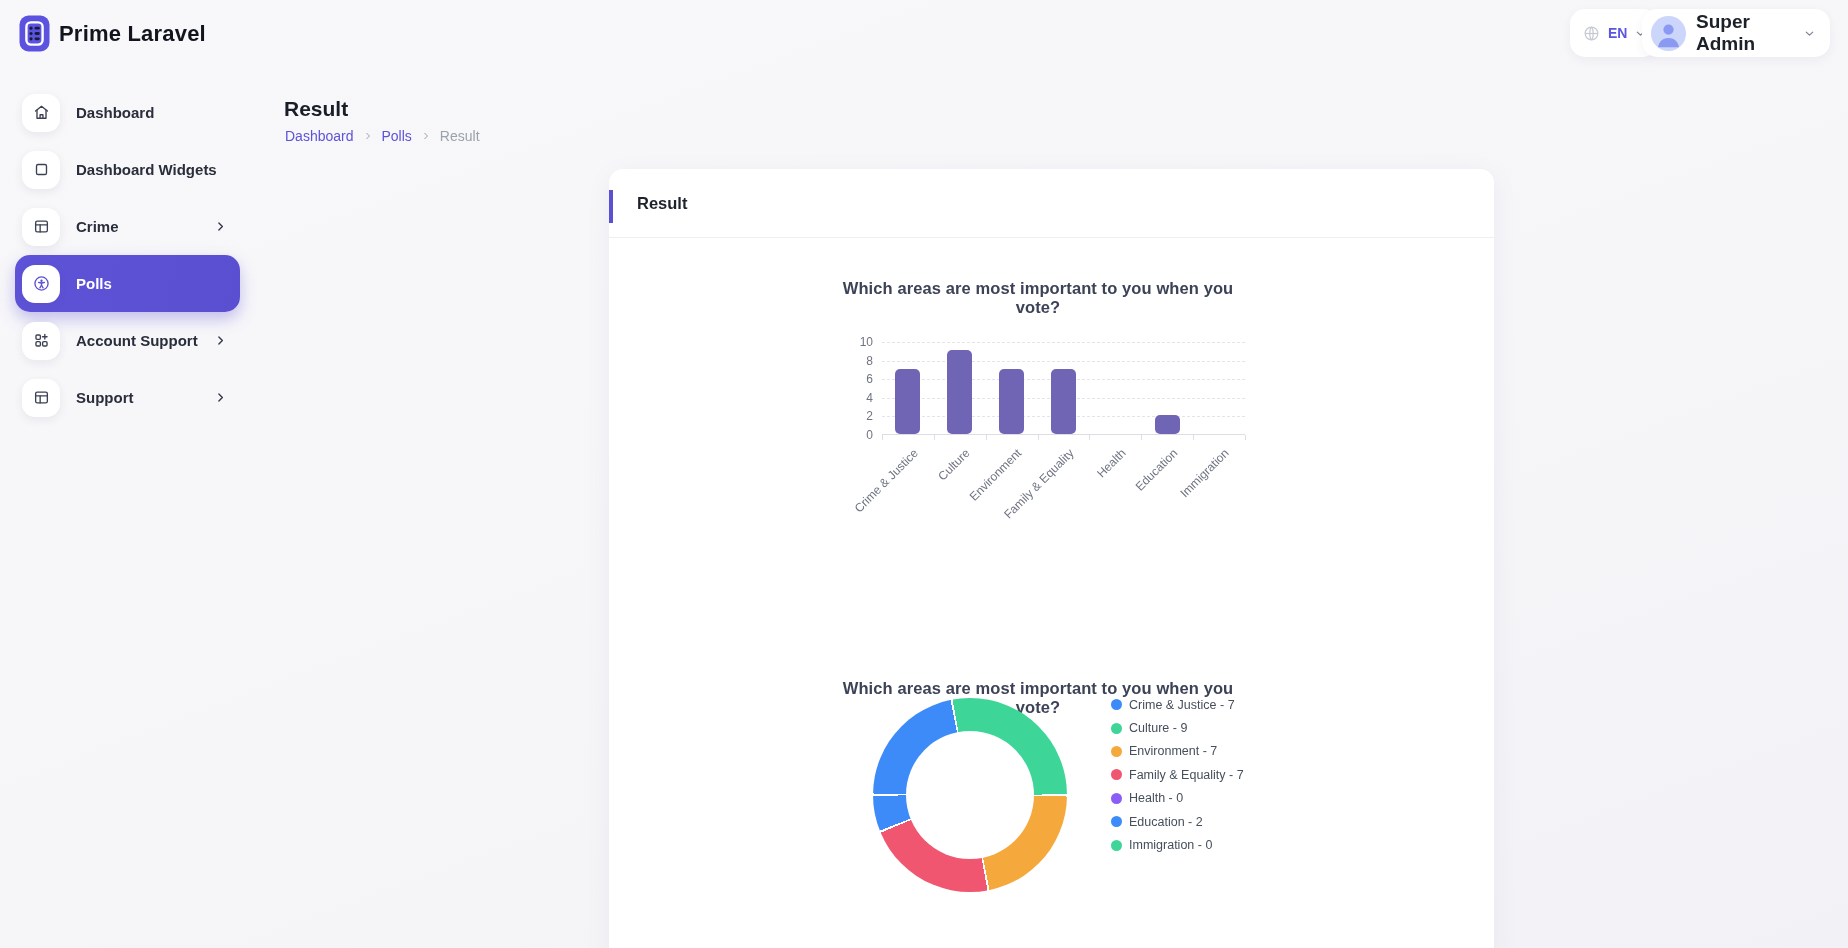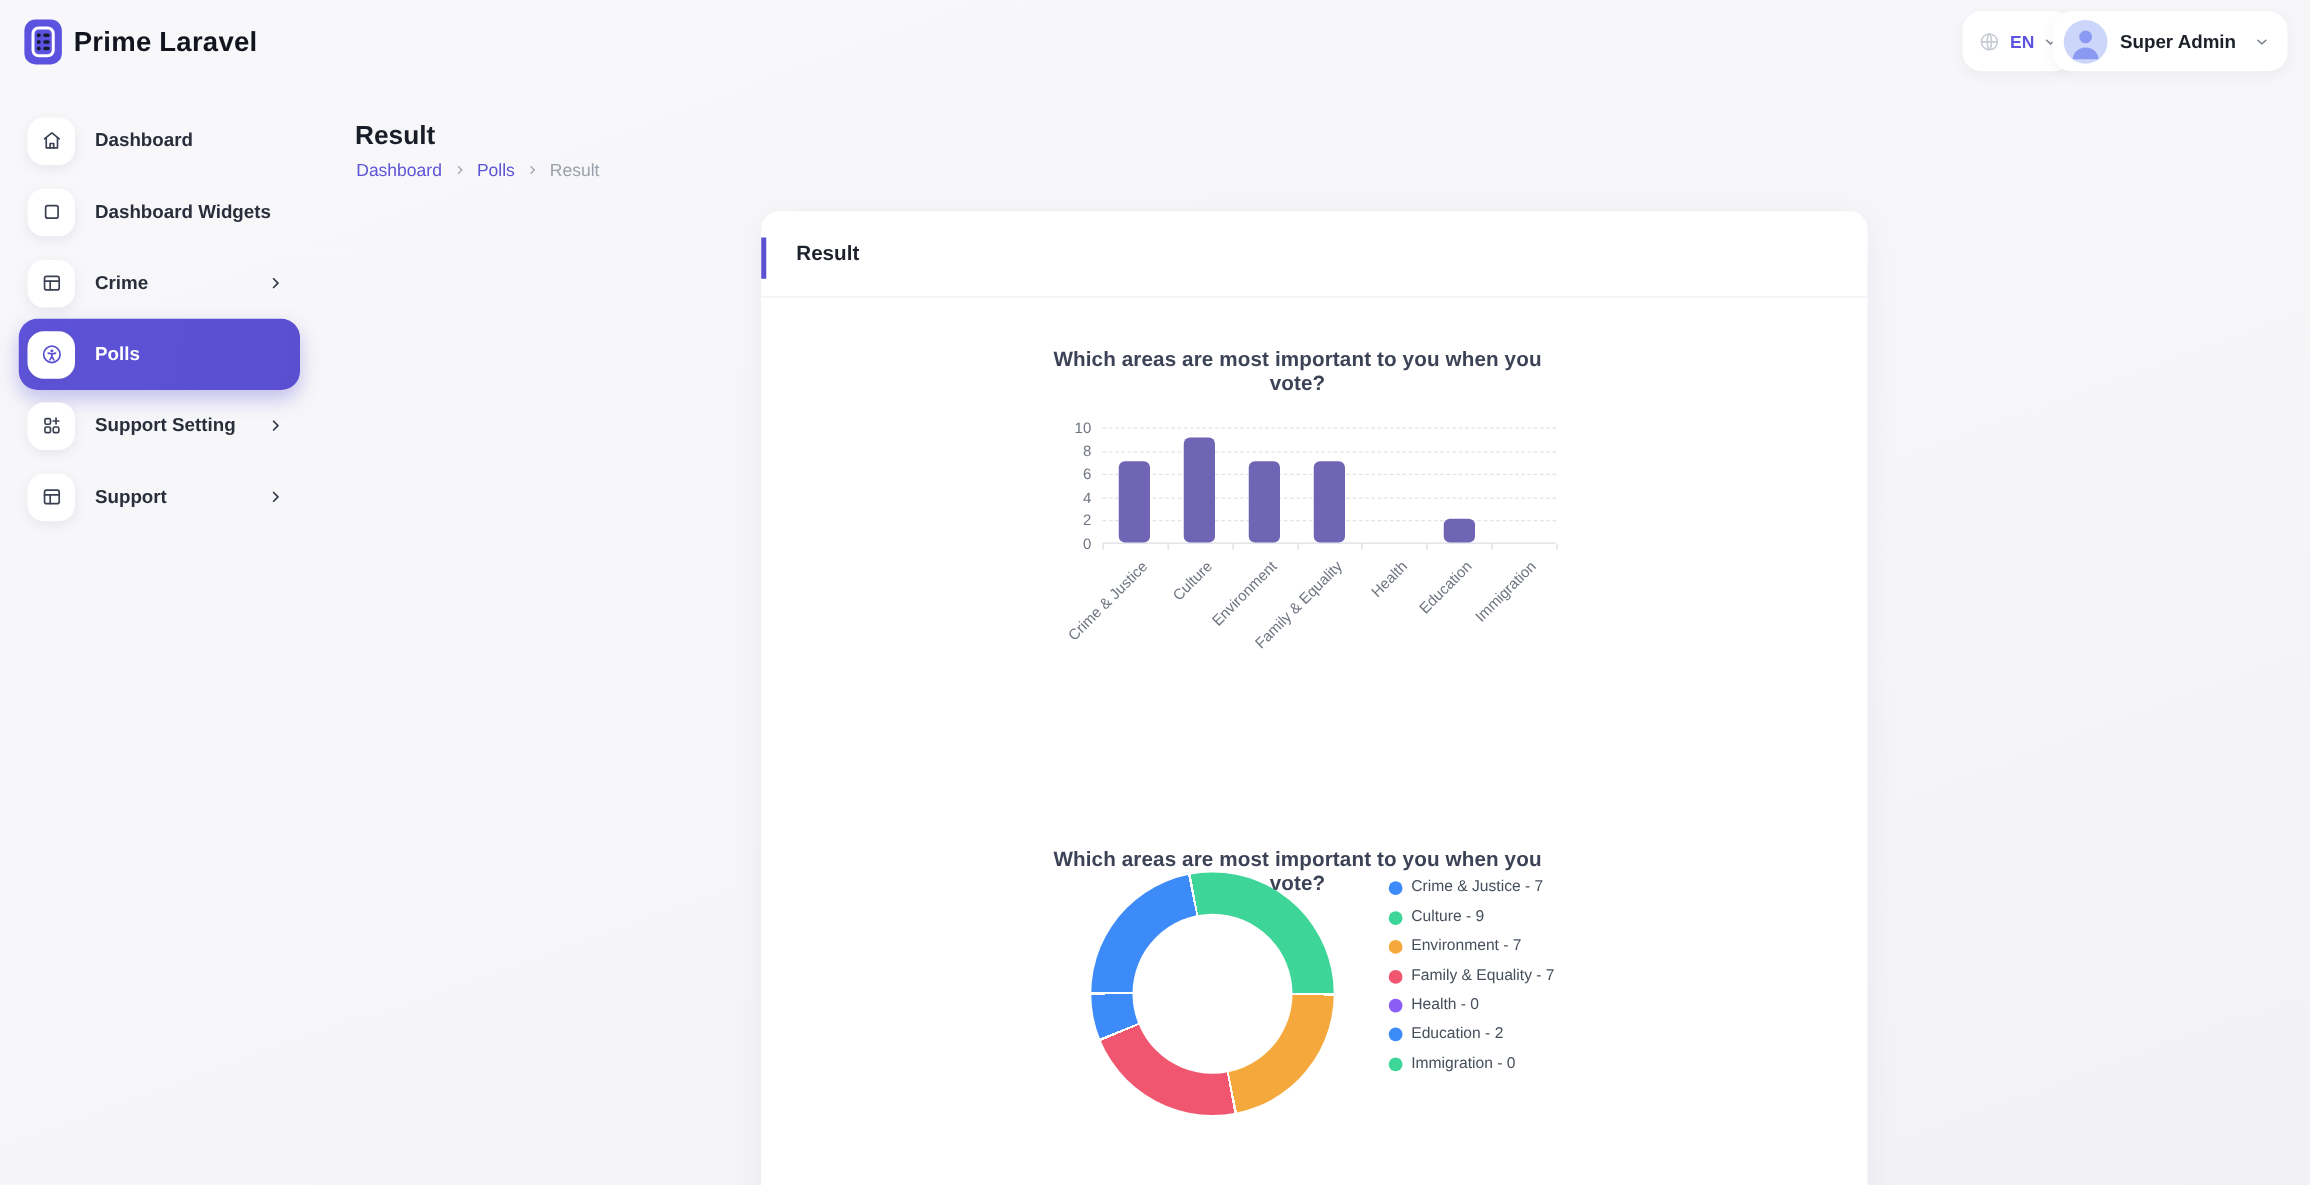--- a/index.html
+++ b/index.html
@@ -17,21 +17,21 @@
 
   .pill { position:absolute; top:9px; height:48px; background:#fff; border-radius:15px;
           box-shadow:0 3px 10px rgba(60,60,100,.06); display:flex; align-items:center; cursor:pointer; }
   .pill-lang { left:1570px; width:88px; padding:0 12px; gap:7px; }
   .globe svg { width:19px; height:19px; stroke:#c6cad3; stroke-width:1.6; fill:none; }
   .lang-code { font-size:14px; font-weight:700; color:#5d55e0; }
   .chev-down svg { width:13px; height:13px; stroke:#7c838e; stroke-width:2.2; fill:none; stroke-linecap:round; stroke-linejoin:round; }
   .pill-user { left:1642px; width:188px; padding:0 14px 0 9px; gap:10px; }
   .avatar { width:35px; height:35px; border-radius:50%; background:#ccd5fa; overflow:hidden; flex:none; }
   .avatar svg { width:35px; height:35px; }
-  .user-name { font-size:15px; font-weight:700; color:#1c2029; flex:1; }
+  .user-name { font-size:19px; font-weight:700; color:#1c2029; flex:1; }
 
   
   .sidebar { position:absolute; left:0; top:84px; width:256px; }
   .nav-row { height:57px; margin:0 16px 0 15px; padding-left:7px; display:flex; align-items:center; cursor:pointer; border-radius:15px; }
   .nav-icon { width:38px; height:38px; border-radius:13px; background:#fff; box-shadow:0 3px 9px rgba(70,70,110,.09);
               display:flex; align-items:center; justify-content:center; flex:none; }
   .nav-icon svg { width:19px; height:19px; fill:none; stroke:#3b4152; stroke-width:1.7; stroke-linecap:round; stroke-linejoin:round; }
   .nav-label { margin-left:16px; font-size:15px; font-weight:600; color:#2a2e3b; }
   .nav-chev { margin-left:auto; margin-right:13px; }
   .nav-chev svg { width:13px; height:13px; fill:none; stroke:#343a4a; stroke-width:2.5; stroke-linecap:round; stroke-linejoin:round; }
@@ -63,21 +63,21 @@
   .xtick { position:absolute; top:93px; width:1px; height:5px; background:#dcdee3; }
   .xlab-anchor { position:absolute; top:104px; width:0; }
   .xlab-anchor span { position:absolute; right:-3px; top:0; white-space:nowrap; font-size:12px; color:#6e7480;
                       transform:rotate(-45deg); transform-origin:100% 0; }
 
   .donut-title-block { position:absolute; left:229px; top:500px; width:400px; }
   .donut { position:absolute; left:264px; top:529px; width:194px; height:194px; border-radius:50%; cursor:pointer; }
   .donut::after { content:""; position:absolute; inset:33px; background:#fff; border-radius:50%; }
 
   .legend { position:absolute; left:502px; top:524px; }
-  .legend-row { display:flex; align-items:flex-end; height:23.4px; cursor:pointer; }
+  .legend-row { display:flex; align-items:center; height:23.4px; cursor:pointer; }
   .legend-dot { width:11px; height:11px; border-radius:50%; margin-right:7px; flex:none; }
   .legend-text { font-size:12.5px; color:#464f5b; }
 </style>
 </head>
 <body>
 
 <header>
   <div class="brand">
     <span>
       <svg width="31" height="37" viewBox="0 0 31 37">
@@ -177,21 +177,21 @@
     <div class="nav-row">
       <span class="nav-icon">
         <svg viewBox="0 0 24 24">
           <rect x="5" y="5" width="5.6" height="5.6" rx="1.4"></rect>
           <rect x="5" y="13.4" width="5.6" height="5.6" rx="1.4"></rect>
           <rect x="13.4" y="13.4" width="5.6" height="5.6" rx="1.4"></rect>
           <path d="M16.2 4.4v5.8"></path>
           <path d="M13.3 7.3H19"></path>
         </svg>
       </span>
-      <span class="nav-label">Support Setting</span>
+      <span class="nav-label">Account Support</span>
       <span class="nav-chev">
         <svg viewBox="0 0 24 24">
           <polyline points="9 5.5 15.5 12 9 18.5"></polyline>
         </svg>
       </span>
     </div>
     <div class="nav-row">
       <span class="nav-icon">
         <svg viewBox="0 0 24 24">
           <rect x="4.6" y="5.2" width="14.8" height="13.6" rx="2"></rect>

